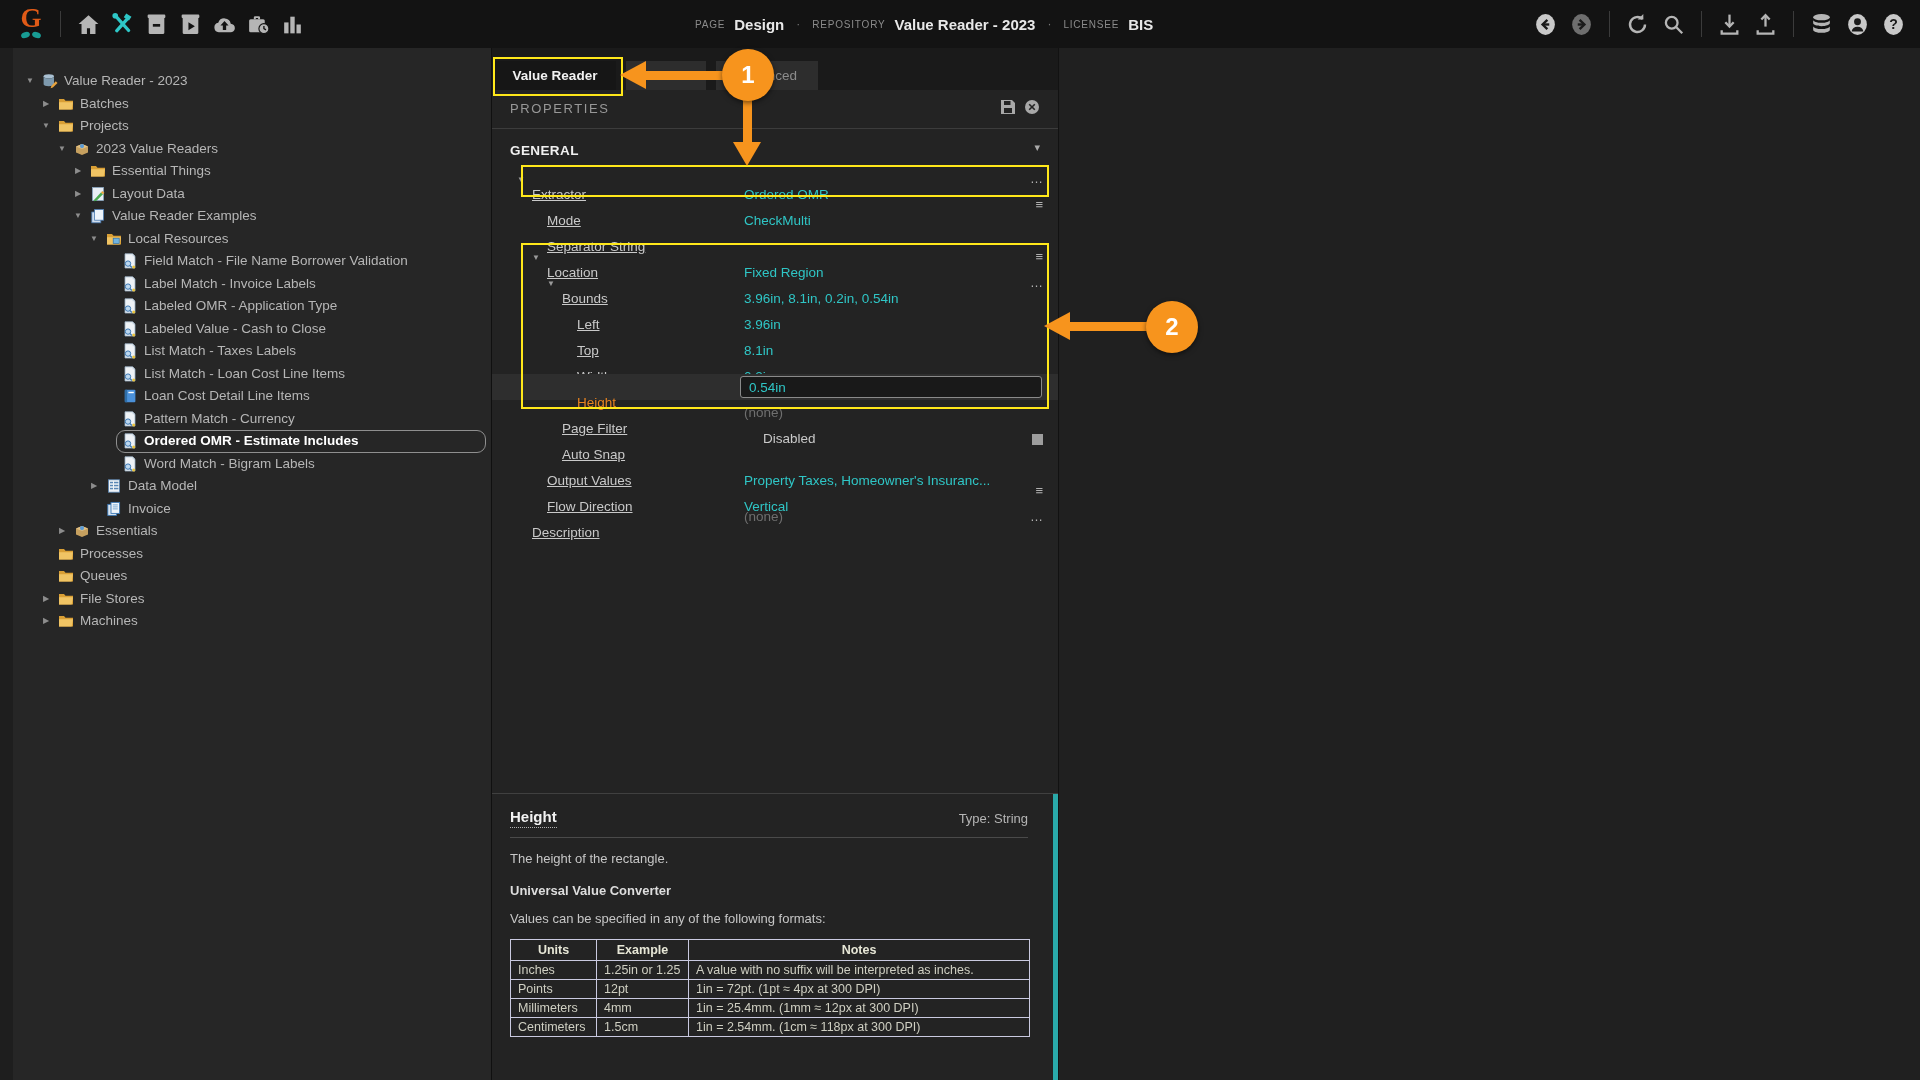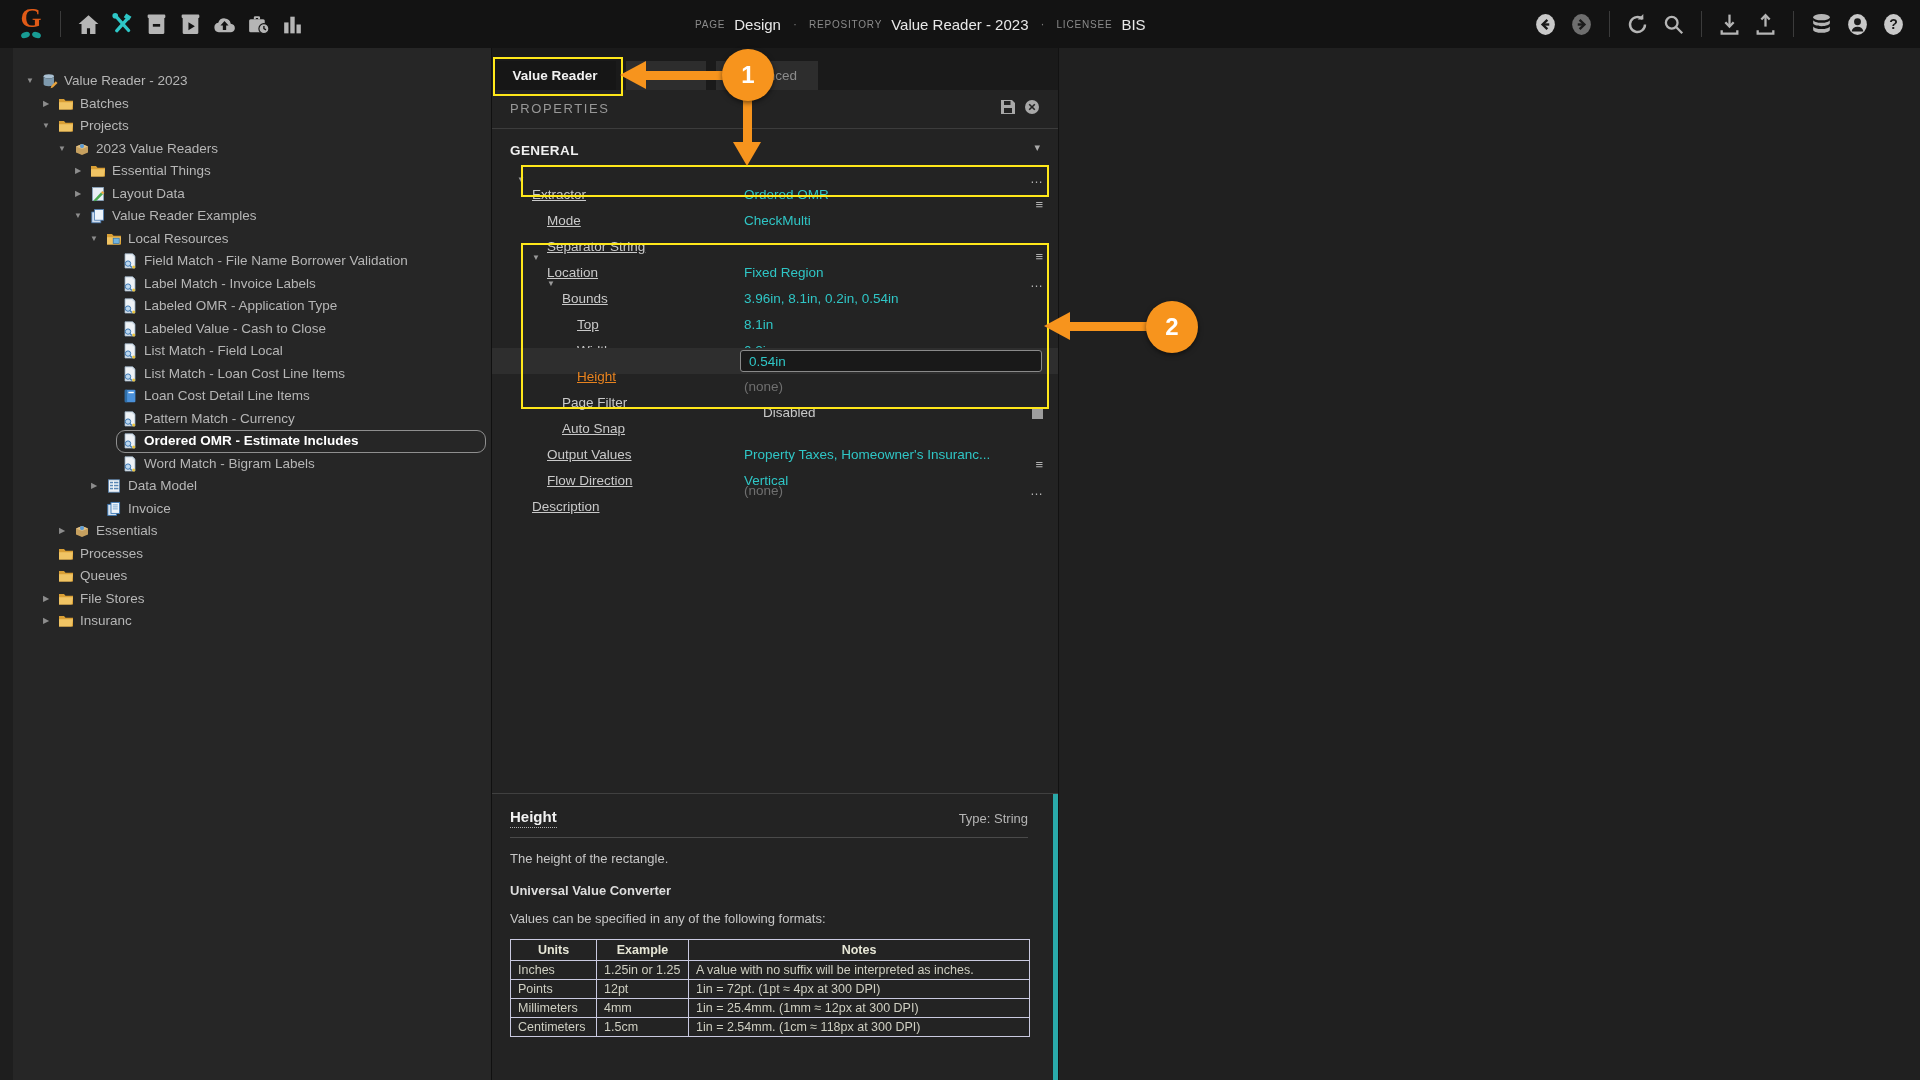--- a/index.html
+++ b/index.html
@@ -14,21 +14,21 @@
   .logo-leaf::before,.logo-leaf::after{content:"";position:absolute;top:0;width:9px;height:6px;background:#189c94;border-radius:60% 60% 60% 60%;}
   .logo-leaf::before{left:0;transform:rotate(-18deg);}
   .logo-leaf::after{right:0;transform:rotate(18deg);}
   .tb-sep{width:1px;height:26px;background:#3b3b3b;display:inline-block;}
   .tb-sep.first{position:absolute;left:60px;top:11px;}
   .tb-icons{position:absolute;left:76px;top:11px;display:flex;gap:9px;align-items:center;height:26px;}
   .tb-btn{width:25px;height:25px;display:inline-block;cursor:pointer;}
   .tb-btn svg{width:100%;height:100%;display:block;}
   .tb-center{position:absolute;left:695px;top:0;height:48px;display:flex;align-items:center;gap:9px;white-space:nowrap;}
   .tb-mini{font-size:10px;color:#8b8b8b;letter-spacing:.8px;}
-  .tb-val{font-size:15px;font-weight:normal;color:#e8e8e8;}
+  .tb-val{font-size:15px;font-weight:bold;color:#e8e8e8;}
   .tb-dot{color:#787878;font-size:12px;margin:0 3px;}
   .tb-right{position:absolute;right:14px;top:0;height:48px;display:flex;align-items:center;gap:11px;}
   .tb-right .tb-sep{margin:0 4px;}
 
   
   .tree{position:absolute;left:0;top:48px;width:492px;height:1032px;background:#262626;
         border-right:1px solid #101010;box-sizing:border-box;padding-top:22px;overflow:hidden;}
   .tree::before{content:"";position:absolute;left:0;top:0;bottom:0;width:13px;background:#1e1e1e;}
   .trow{position:relative;height:22.5px;white-space:nowrap;cursor:pointer;}
   .trow .arr{position:absolute;top:6px;width:12px;text-align:center;font-size:8px;color:#8d8d8d;}
@@ -379,21 +379,21 @@
         <div class="trow">
           <span class="ticon" style="left:122px">
             <svg viewBox="0 0 16 16">
               <path d="M3 .8h7.6l2.4 2.4V15H3z" fill="#eef2f6" stroke="#9bb0c4" stroke-width=".8"></path>
               <path d="M10.6.8l2.4 2.4h-2.4z" fill="#c5d3e0"></path>
               <circle cx="6" cy="10.6" r="2.7" fill="#bcd7ee" stroke="#3c78b4" stroke-width="1"></circle>
               <path d="M7.9 12.5l2 2" stroke="#3c78b4" stroke-width="1.3"></path>
               <circle cx="11.7" cy="14" r="1.5" fill="#e8c33d"></circle>
             </svg>
           </span>
-          <span class="tlabel" style="left:144px">List Match - Field Local</span>
+          <span class="tlabel" style="left:144px">List Match - Taxes Labels</span>
         </div>
         <div class="trow">
           <span class="ticon" style="left:122px">
             <svg viewBox="0 0 16 16">
               <path d="M3 .8h7.6l2.4 2.4V15H3z" fill="#eef2f6" stroke="#9bb0c4" stroke-width=".8"></path>
               <path d="M10.6.8l2.4 2.4h-2.4z" fill="#c5d3e0"></path>
               <circle cx="6" cy="10.6" r="2.7" fill="#bcd7ee" stroke="#3c78b4" stroke-width="1"></circle>
               <path d="M7.9 12.5l2 2" stroke="#3c78b4" stroke-width="1.3"></path>
               <circle cx="11.7" cy="14" r="1.5" fill="#e8c33d"></circle>
             </svg>
@@ -516,21 +516,21 @@
           <span class="tlabel" style="left:80px">File Stores</span>
         </div>
         <div class="trow">
           <span class="arr" style="left:40px">▶</span>
           <span class="ticon" style="left:58px">
             <svg viewBox="0 0 16 16">
               <path d="M1 3h5l1.5 1.7H15v8.8H1z" fill="#d99f35"></path>
               <path d="M1 6.2h14l-1.3 7.3H1z" fill="#f0c464"></path>
             </svg>
           </span>
-          <span class="tlabel" style="left:80px">Insuranc</span>
+          <span class="tlabel" style="left:80px">Machines</span>
         </div>
       </div>
   </div>
 
   <div class="tabs" id="tabs">
       <div class="tab active" style="width:122px">Value Reader</div>
       <div class="tab inactive" style="width:80px">Tester</div>
       <div class="tab inactive" style="width:102px">Advanced</div>
     </div>
 
@@ -574,20 +574,24 @@
           <span class="parr" style="left:40px">▼</span>
           <span class="plabel" style="left:55px">Location</span>
           <span class="pvalue accent">Fixed Region</span>
           <span class="padorn">≡</span>
         </div>
         <div class="prow">
           <span class="parr" style="left:55px">▼</span>
           <span class="plabel" style="left:70px">Bounds</span>
           <span class="pvalue accent">3.96in, 8.1in, 0.2in, 0.54in</span>
           <span class="padorn">…</span>
+        </div>
+        <div class="prow">
+          <span class="plabel" style="left:85px">Left</span>
+          <span class="pvalue accent">3.96in</span>
         </div>
         <div class="prow">
           <span class="plabel" style="left:85px">Top</span>
           <span class="pvalue accent">8.1in</span>
         </div>
         <div class="prow">
           <span class="plabel" style="left:85px">Width</span>
           <span class="pvalue accent">0.2in</span>
         </div>
         <div class="prow selected">

